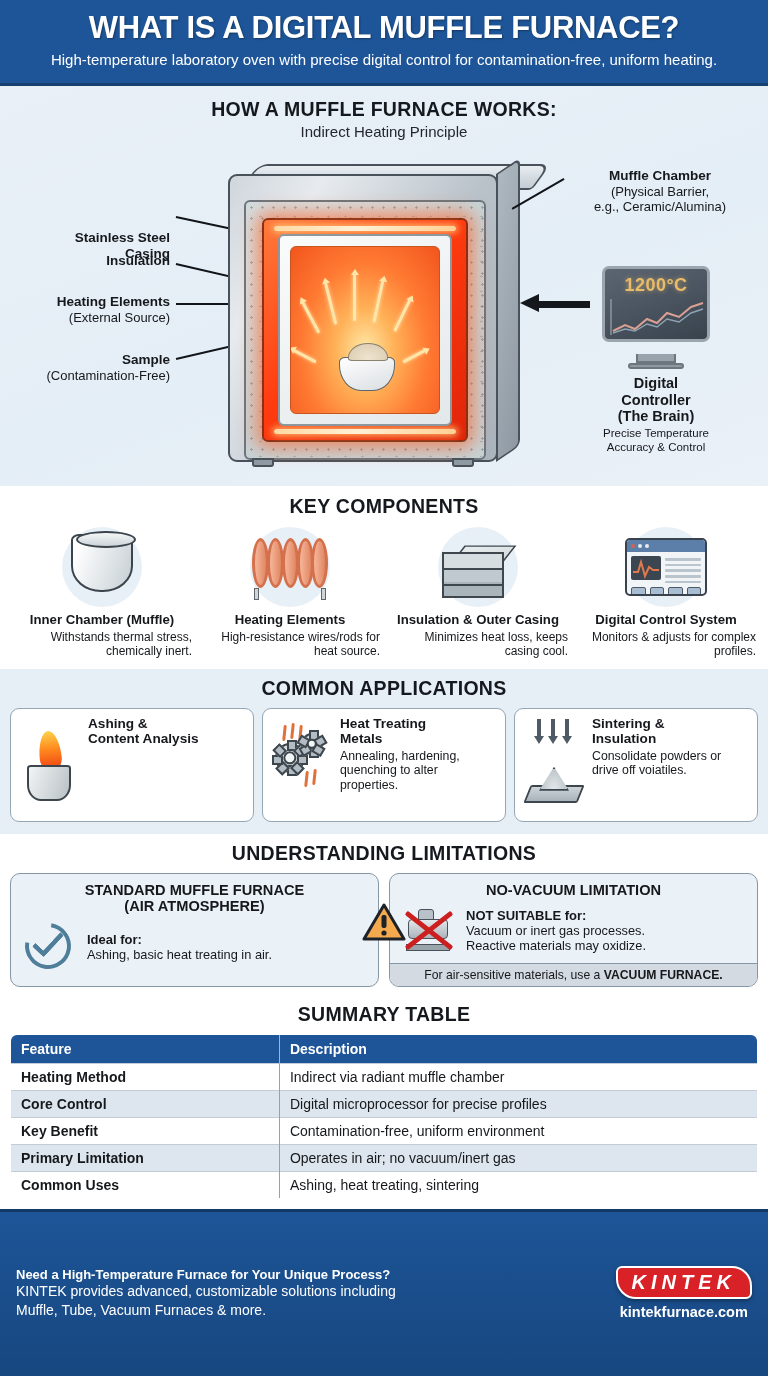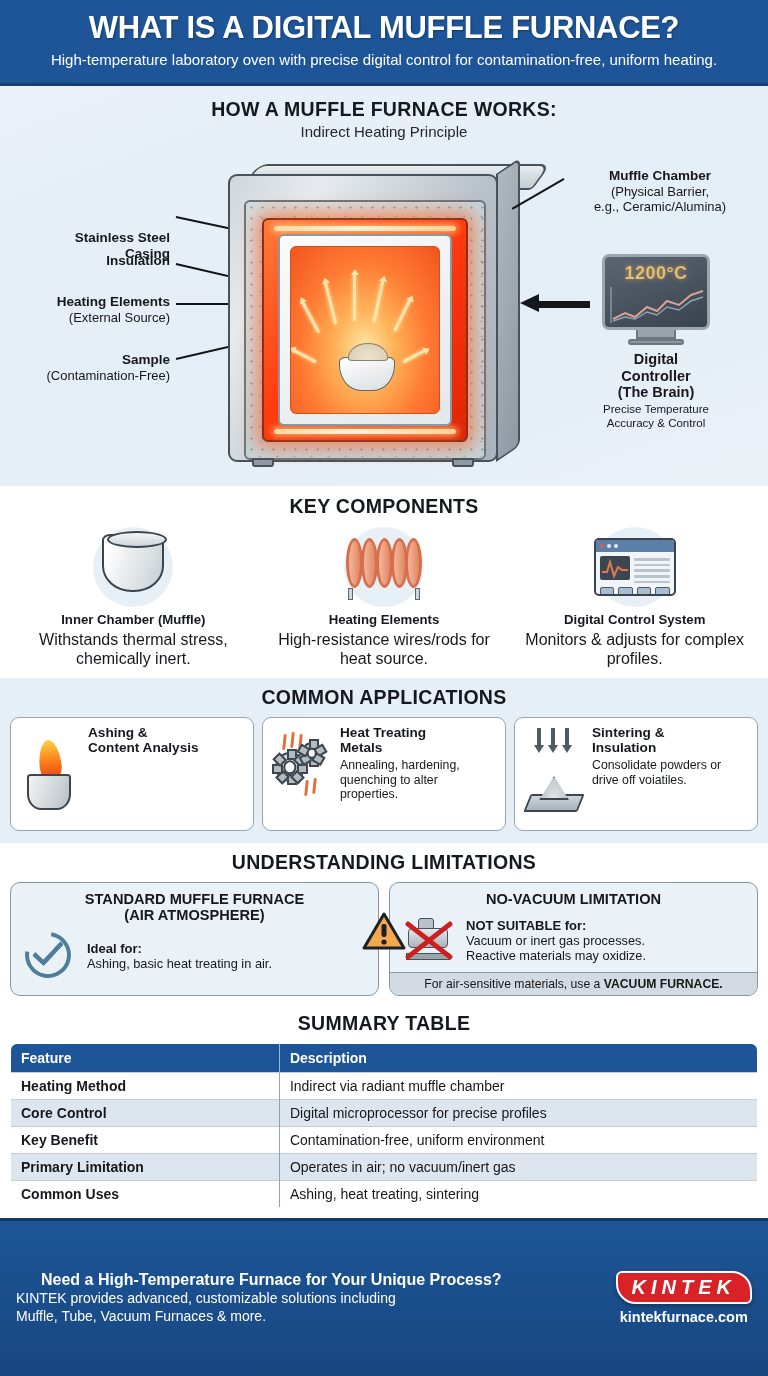--- a/index.html
+++ b/index.html
@@ -130,21 +130,21 @@
   
   .lbl { position: absolute; font-size: 13px; line-height: 1.16; }
   .lbl b { font-size: 13.5px; font-weight: bold; display: block; }
   .lbl .sub { font-weight: 400; }
   .lbl.right { text-align: center; }
   .lbl.left { text-align: right; }
   .leader { position: absolute; background: #111418; height: 1.6px; transform-origin: left center; }
 
   .controller { position: absolute; left: 598px; top: 108px; width: 116px; text-align: center; }
   .ctrl-screen {
-    width: 108px; height: 76px; margin: 0 auto;
+    width: 108px; height: 76px; margin: 12px auto;
     background: linear-gradient(160deg,#5c6672,#39434e);
     border: 3px solid #9aa5ae; border-radius: 7px; position: relative; overflow: hidden;
   }
   .ctrl-temp {
     position: absolute; top: 6px; left: 0; right: 0; text-align: center;
     color: #e9bc6a; font-size: 18px; font-weight: bold; letter-spacing: .5px;
     text-shadow: 0 0 5px rgba(233,188,106,.6);
   }
   .ctrl-stand {
     width: 40px; height: 9px; margin: 0 auto; background: #98a3ac;
@@ -168,21 +168,21 @@
   .comp-grid { display: flex; margin-top: 10px; }
   .comp { flex: 1; text-align: center; padding: 0 4px; }
   .comp-ico {
     width: 92px; height: 78px; margin: 0 auto 7px; position: relative;
   }
   .ico-halo {
     position: absolute; left: 50%; top: 50%; transform: translate(-50%,-50%);
     width: 80px; height: 80px; border-radius: 50%; background: #e8f0f7;
   }
   .comp-t { font-size: 13.2px; font-weight: bold; line-height: 1.12; }
-  .comp-d { font-size: 16px; line-height: 1.2; margin-top: 2px; }
+  .comp-d { font-size: 12px; line-height: 1.2; margin-top: 2px; text-align: right; }
 
   .crucible-ico {
     position: absolute; left: 50%; top: 6px; transform: translateX(-50%);
     width: 62px; height: 58px;
     background: linear-gradient(110deg,#ffffff 10%,#e2e7ea 55%,#c6ced3 100%);
     border: 2.2px solid #3b444c;
     border-radius: 8px 8px 30px 30px / 6px 6px 26px 26px;
   }
   .crucible-ico:before {
     content: ""; position: absolute; left: 3px; top: -5px; width: 56px; height: 13px;
@@ -353,21 +353,21 @@
   td:first-child { font-weight: bold; border-right: 1.6px solid #8ea3b8; }
   tbody tr:nth-child(even) { background: #dde6ee; }
 
   
   .footer {
     background: linear-gradient(180deg,#1d5598,#17477f);
     flex: 1; display: flex; align-items: center; justify-content: space-between;
     padding: 8px 16px 10px; color: #fff; border-top: 3px solid #123a66;
   }
   .f-left { max-width: 520px; }
-  .f-h { font-size: 16px; font-weight: bold; line-height: 1.2; margin-left: 25px; }
+  .f-h { font-size: 13px; font-weight: bold; line-height: 1.2; }
   .f-p { font-size: 14px; line-height: 1.24; margin-top: 1px; }
   .f-right { text-align: center; }
   .logo {
     background: #d92128; border: 2.5px solid #ffffff; border-radius: 6px 20px 6px 20px;
     padding: 3px 14px; color: #fff; font-size: 20px; font-weight: bold;
     letter-spacing: 5px; font-style: italic;
     box-shadow: 0 2px 4px rgba(0,0,0,.35);
   }
   .f-url { font-size: 14.5px; font-weight: bold; margin-top: 5px; }
 </style>
@@ -494,20 +494,31 @@
             <div class="coil-loop" style="left:45px"></div>
             <div class="coil-loop" style="left:59px"></div>
             <div class="coil-lead" style="left:2px"></div>
             <div class="coil-lead" style="right:2px"></div>
           </div>
         </div>
         <div class="comp-t">Heating Elements</div>
         <div class="comp-d">High-resistance wires/rods for heat source.</div>
       </div>
 
+      <div class="comp">
+        <div class="comp-ico">
+          <div class="ico-halo"></div>
+          <div class="cube-ico">
+            <div class="cube-top"></div>
+            <div class="cube-face"></div>
+          </div>
+        </div>
+        <div class="comp-t">Insulation &amp; Outer Casing</div>
+        <div class="comp-d">Minimizes heat loss, keeps casing cool.</div>
+      </div>
 
       <div class="comp">
         <div class="comp-ico">
           <div class="ico-halo"></div>
           <div class="panel-ico">
             <div class="panel-bar">
               <span class="panel-dot r"></span>
                 <span class="panel-dot"></span>
                 <span class="panel-dot"></span>
             </div>

